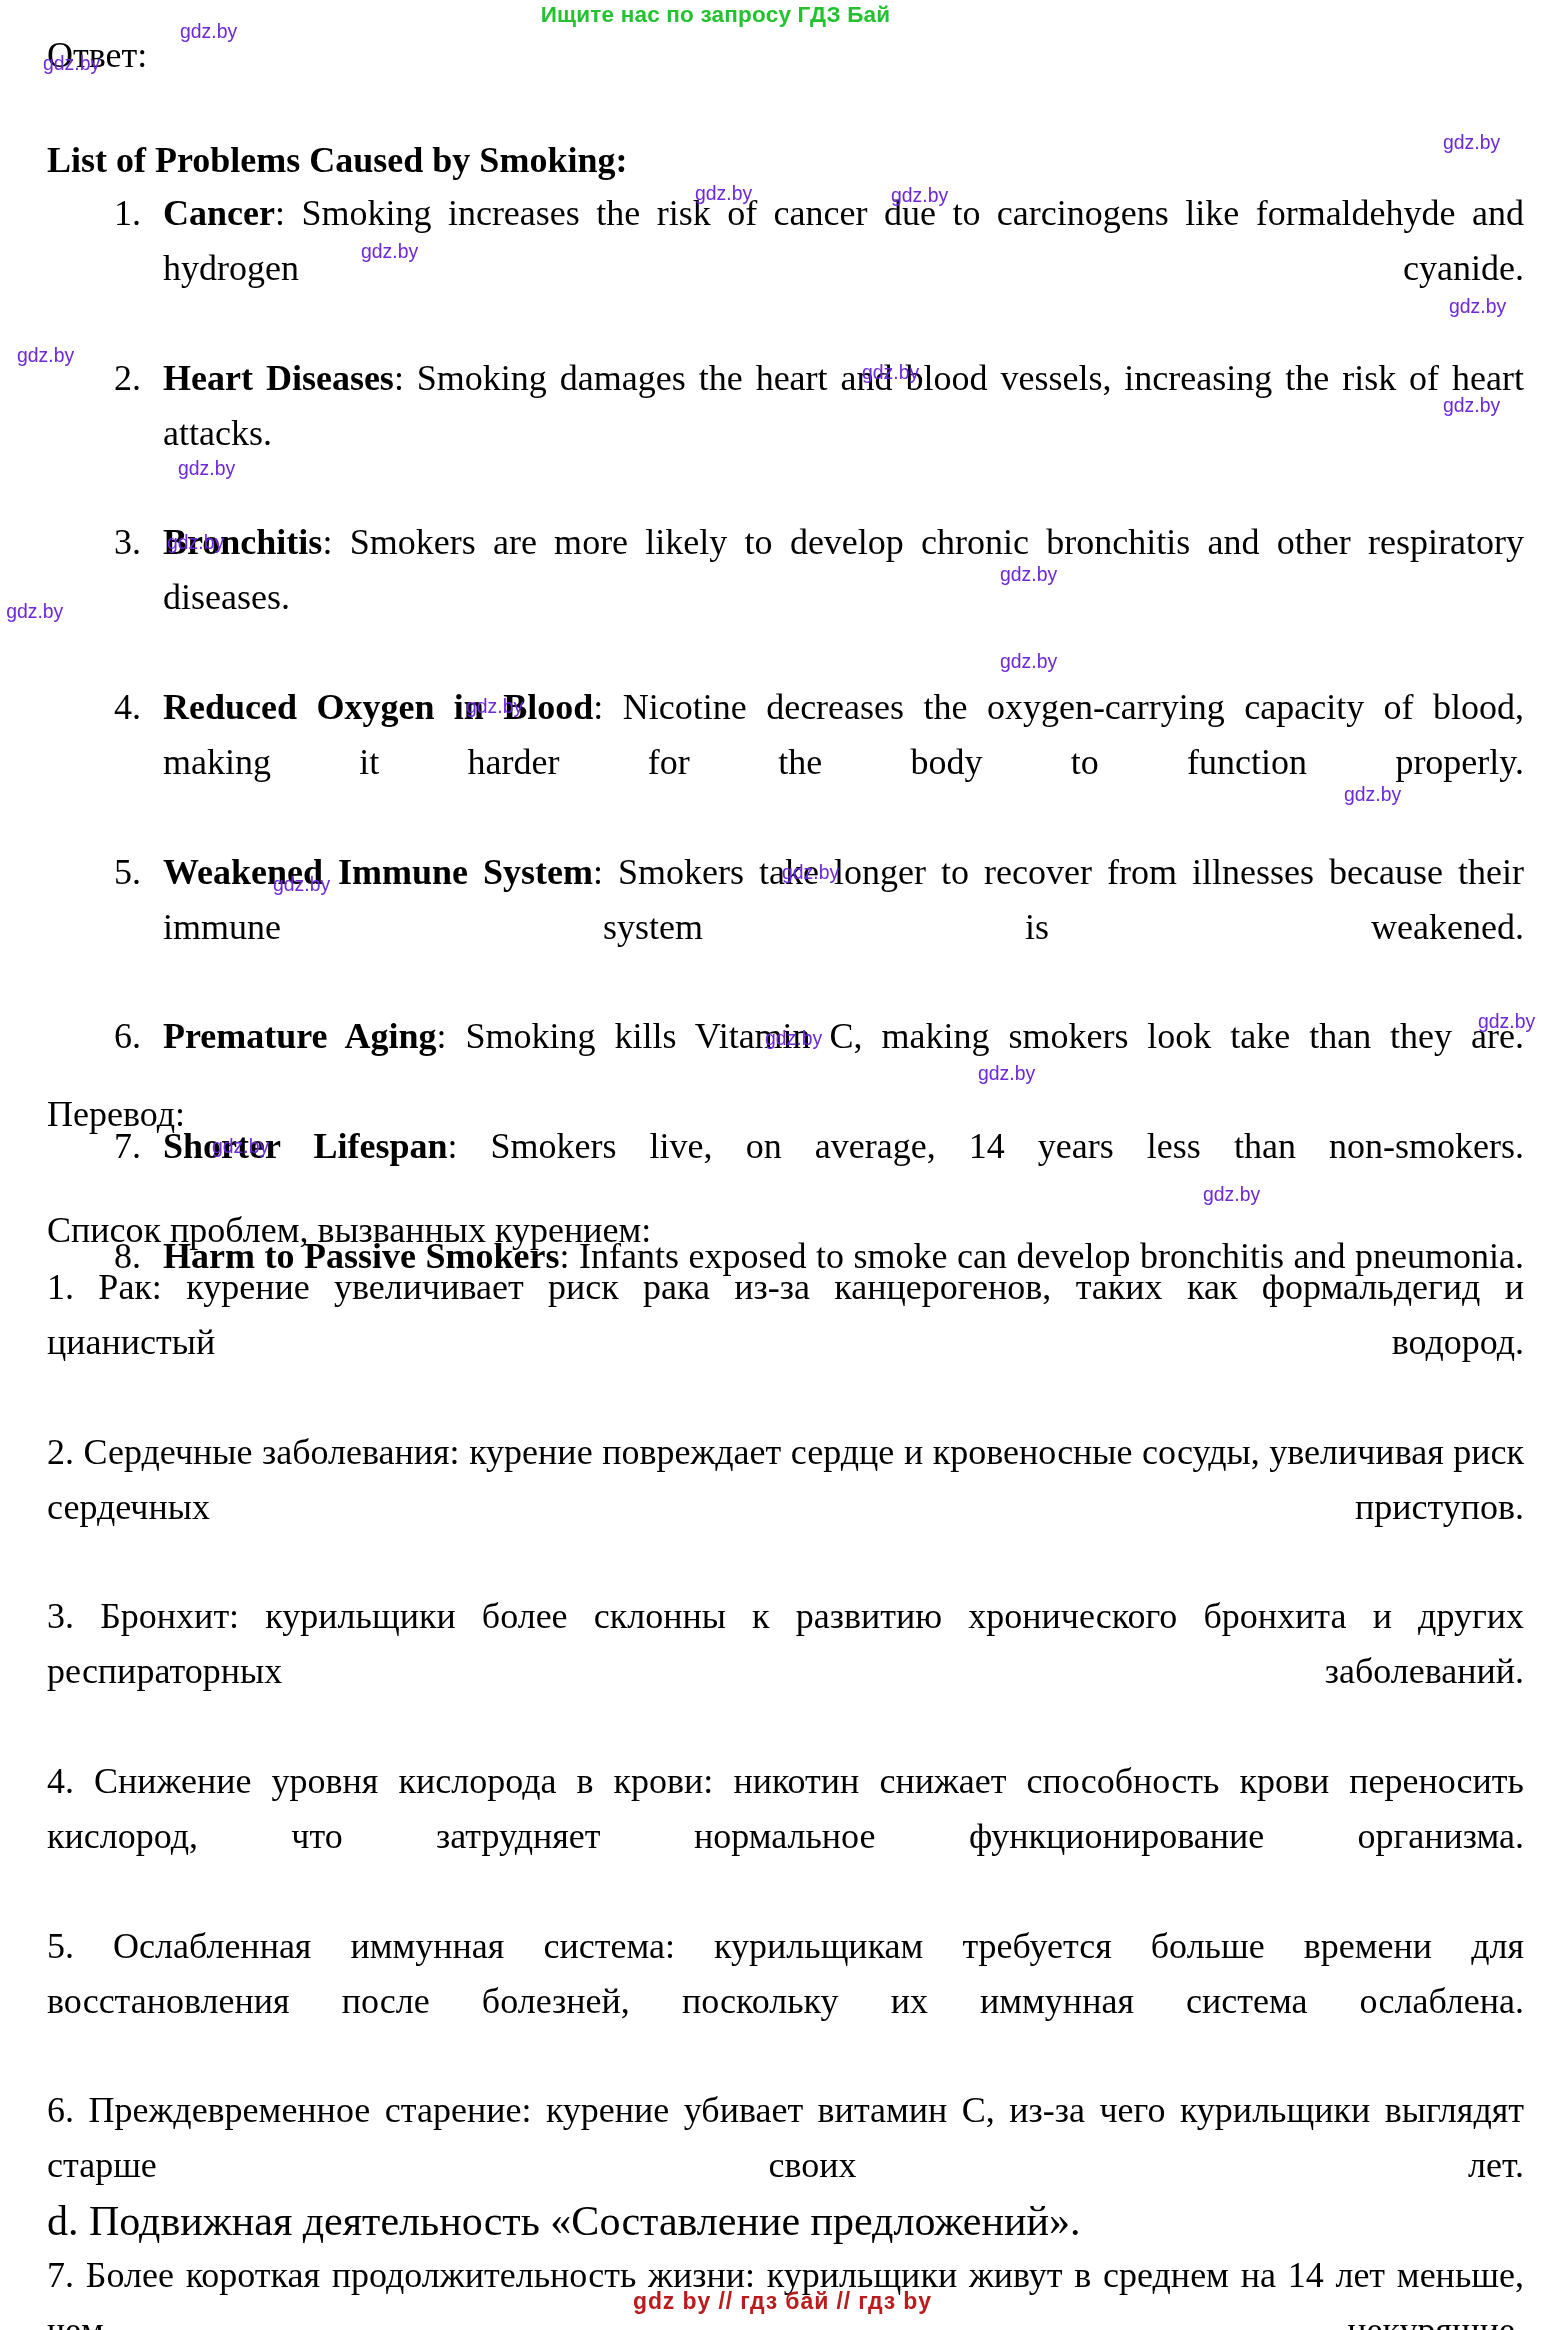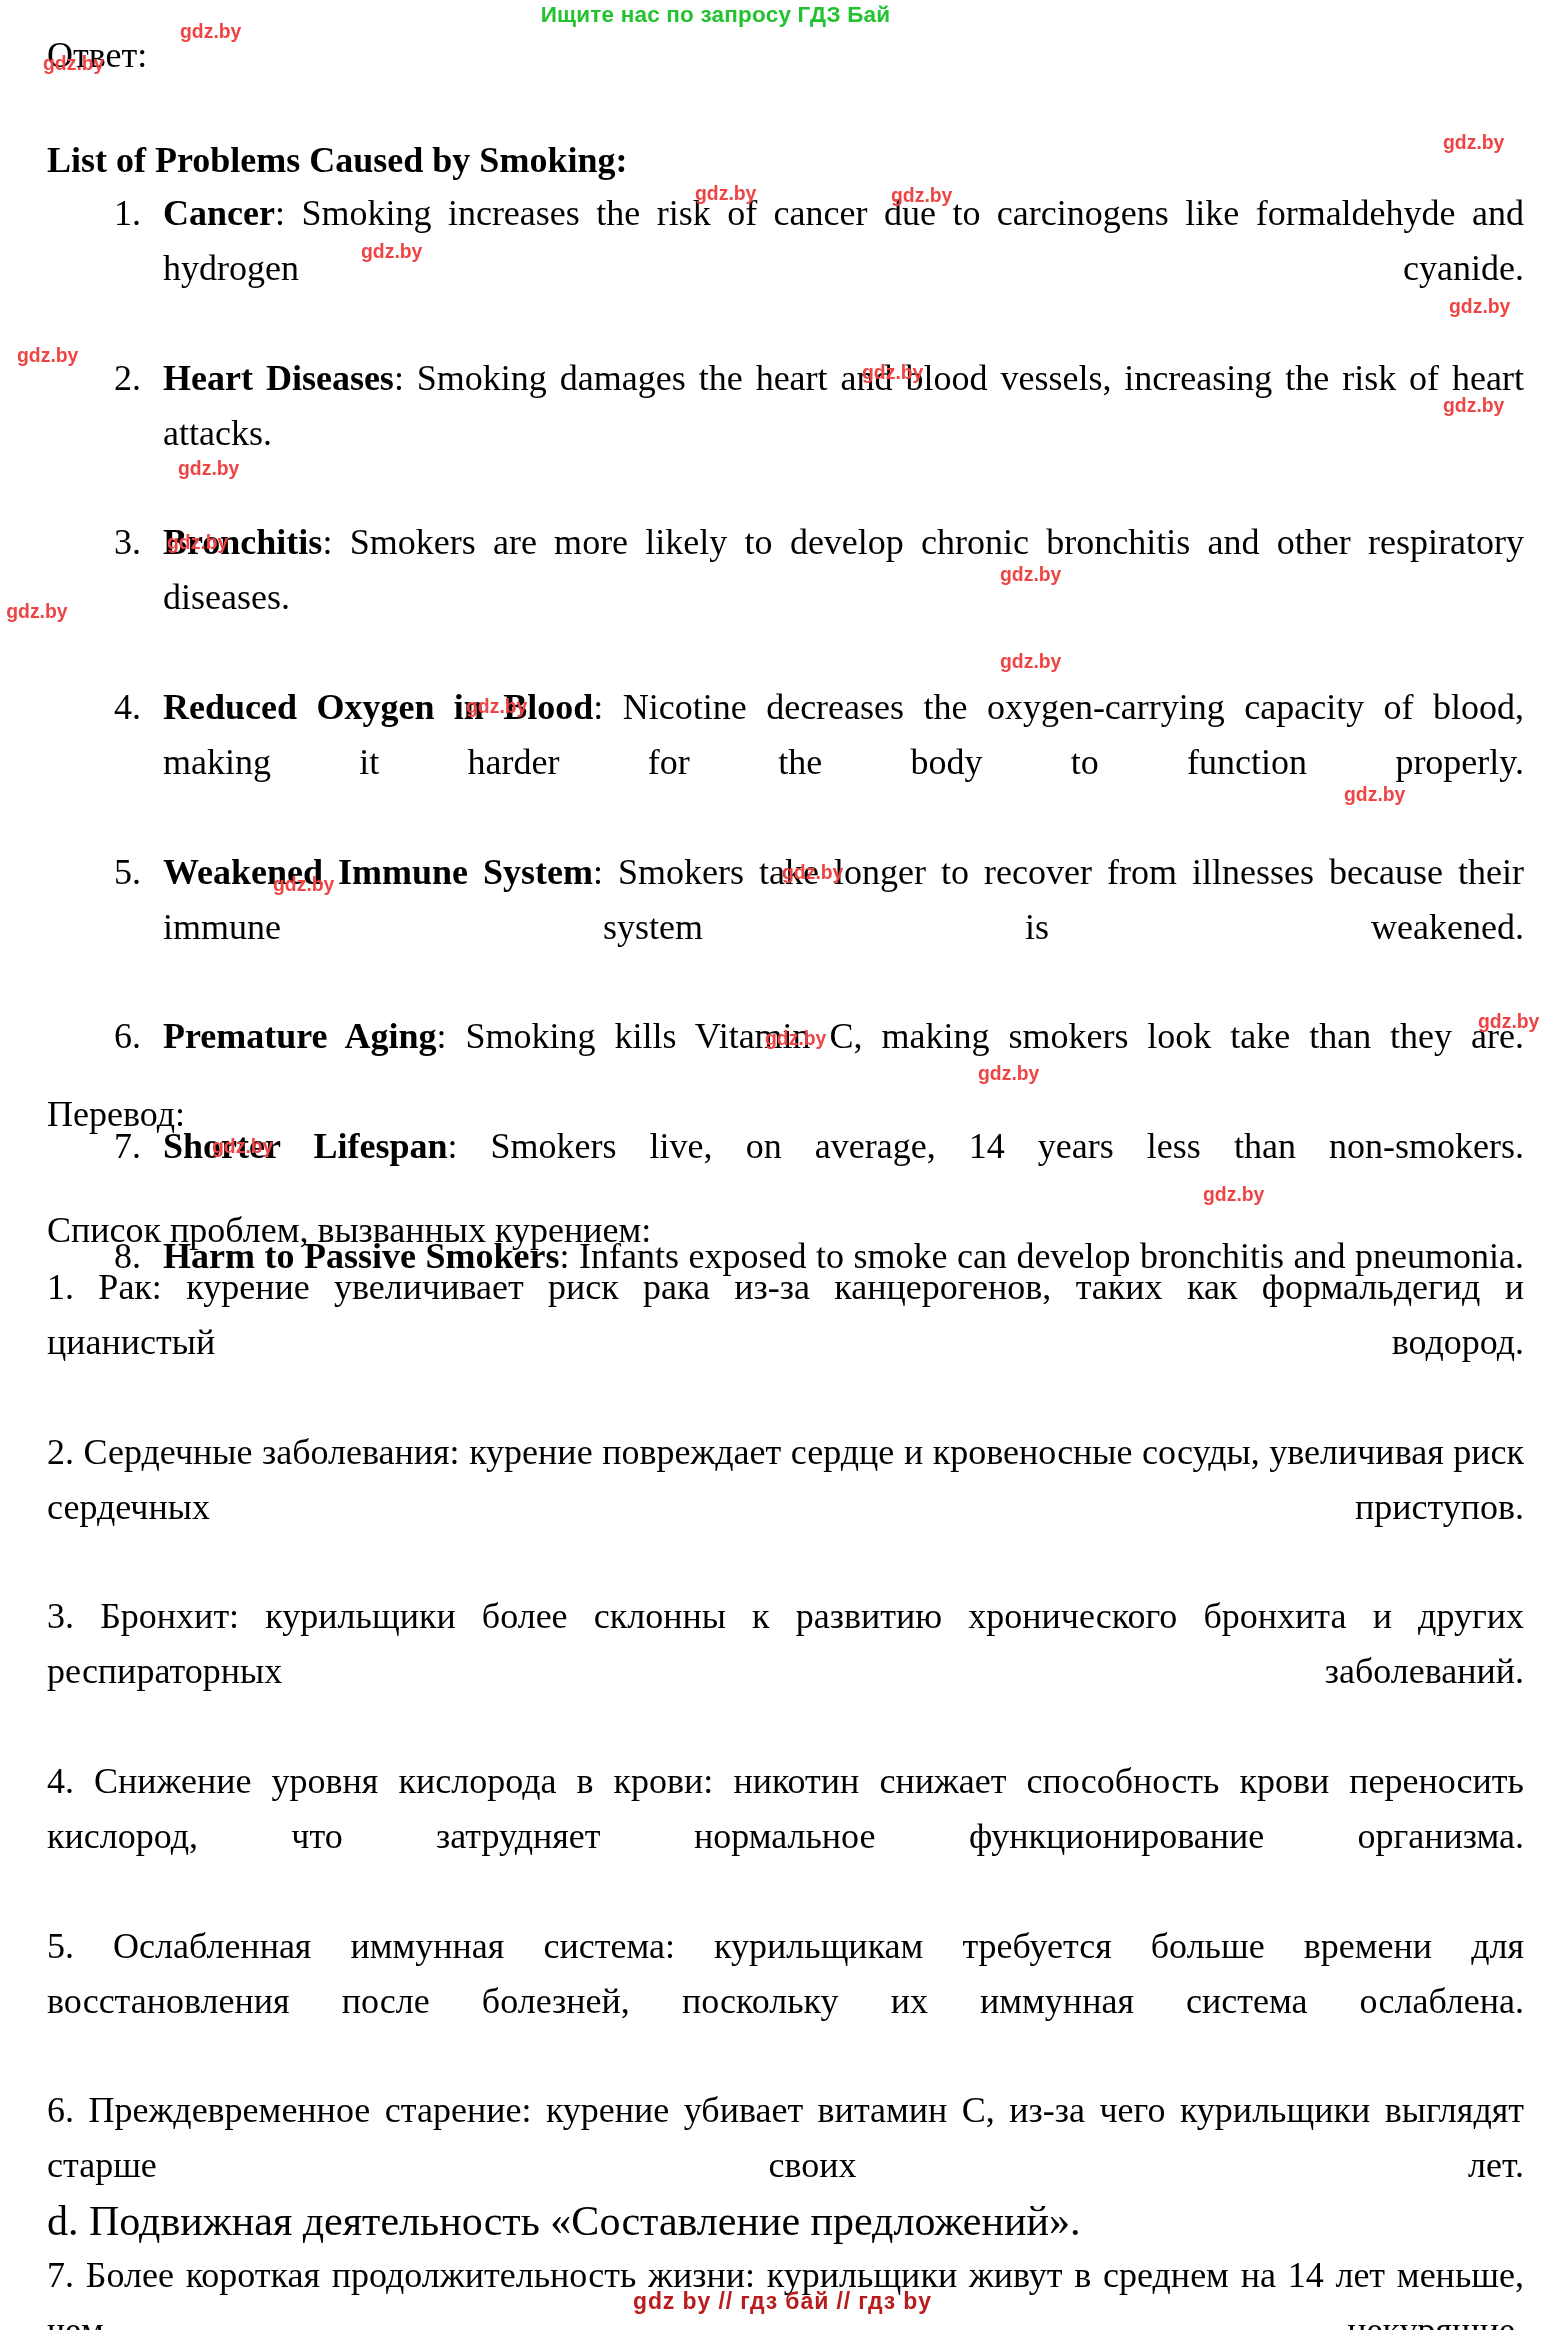--- a/index.html
+++ b/index.html
@@ -51,22 +51,22 @@
     font-weight: 600;
     letter-spacing: 0.9px;
     white-space: nowrap;
   }
 
   
   .wm {
     position: absolute;
     font-family: "Liberation Sans", "DejaVu Sans", sans-serif;
     font-size: 19.4px;
-    font-weight: 700;
-    color: #ef4444;
+    font-weight: 400;
+    color: #6d28d9;
     white-space: nowrap;
     line-height: 1;
   }
 
   
   .blk {
     position: absolute;
     white-space: normal;
   }
 

